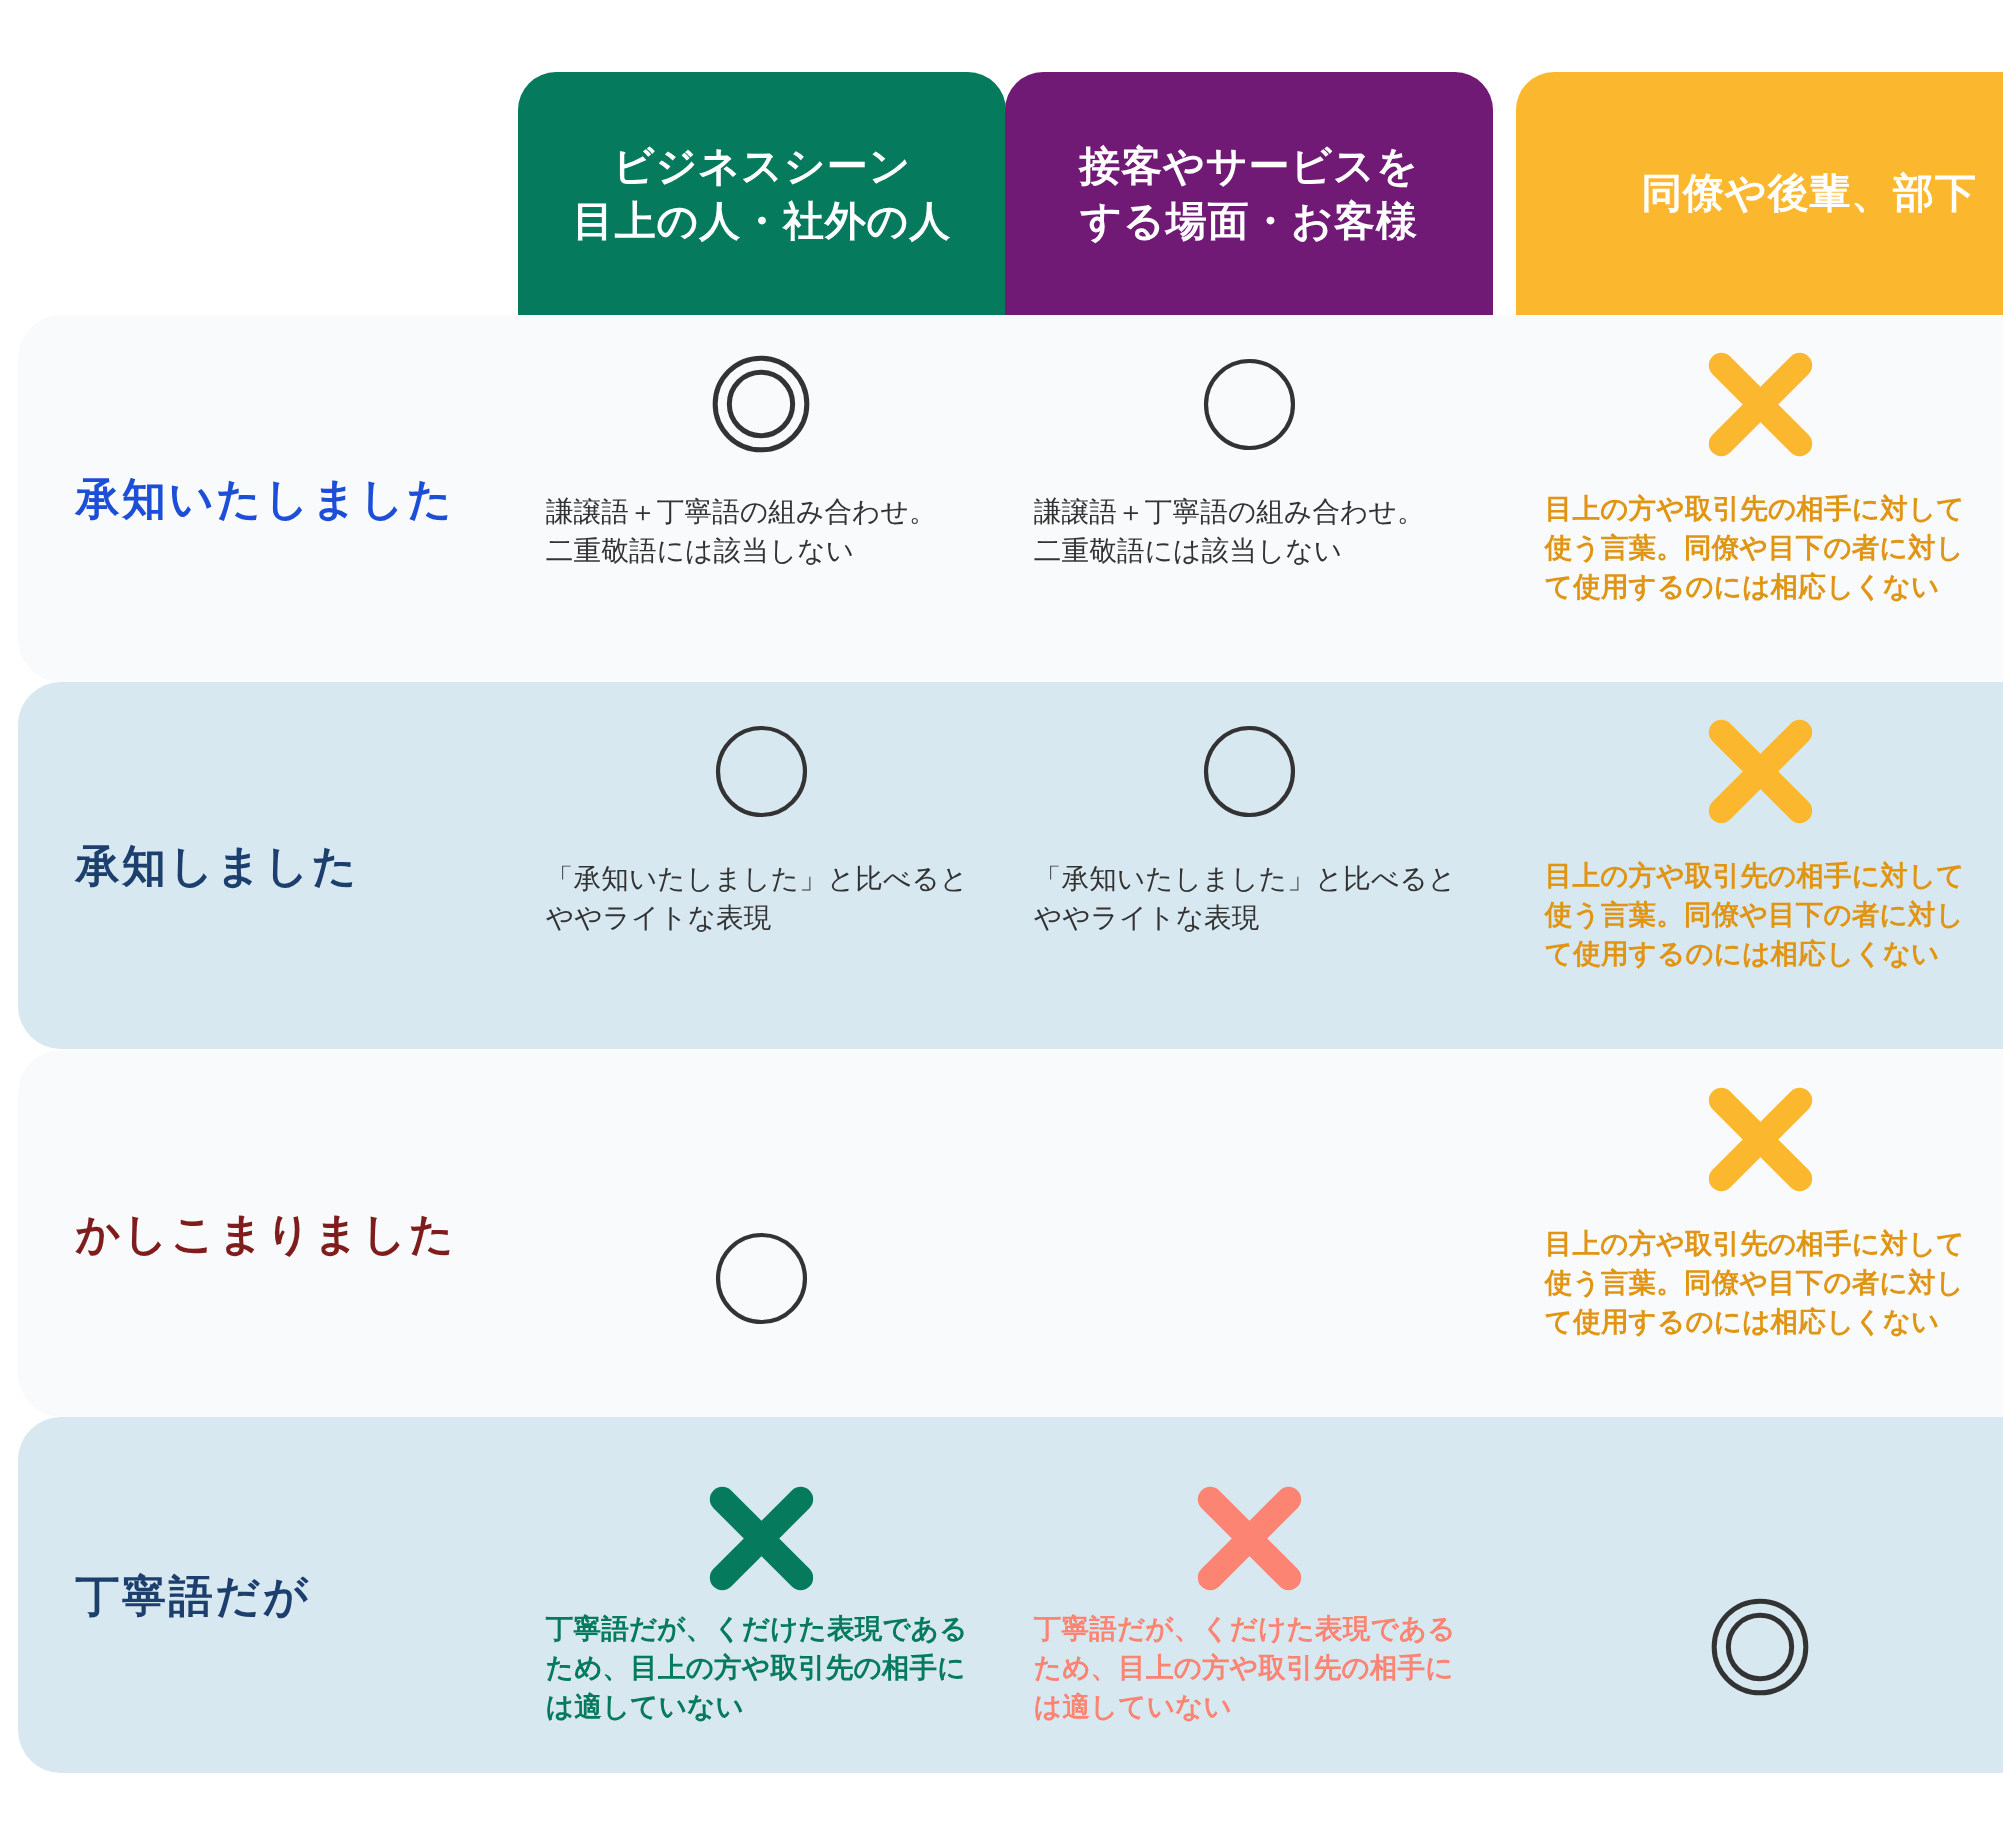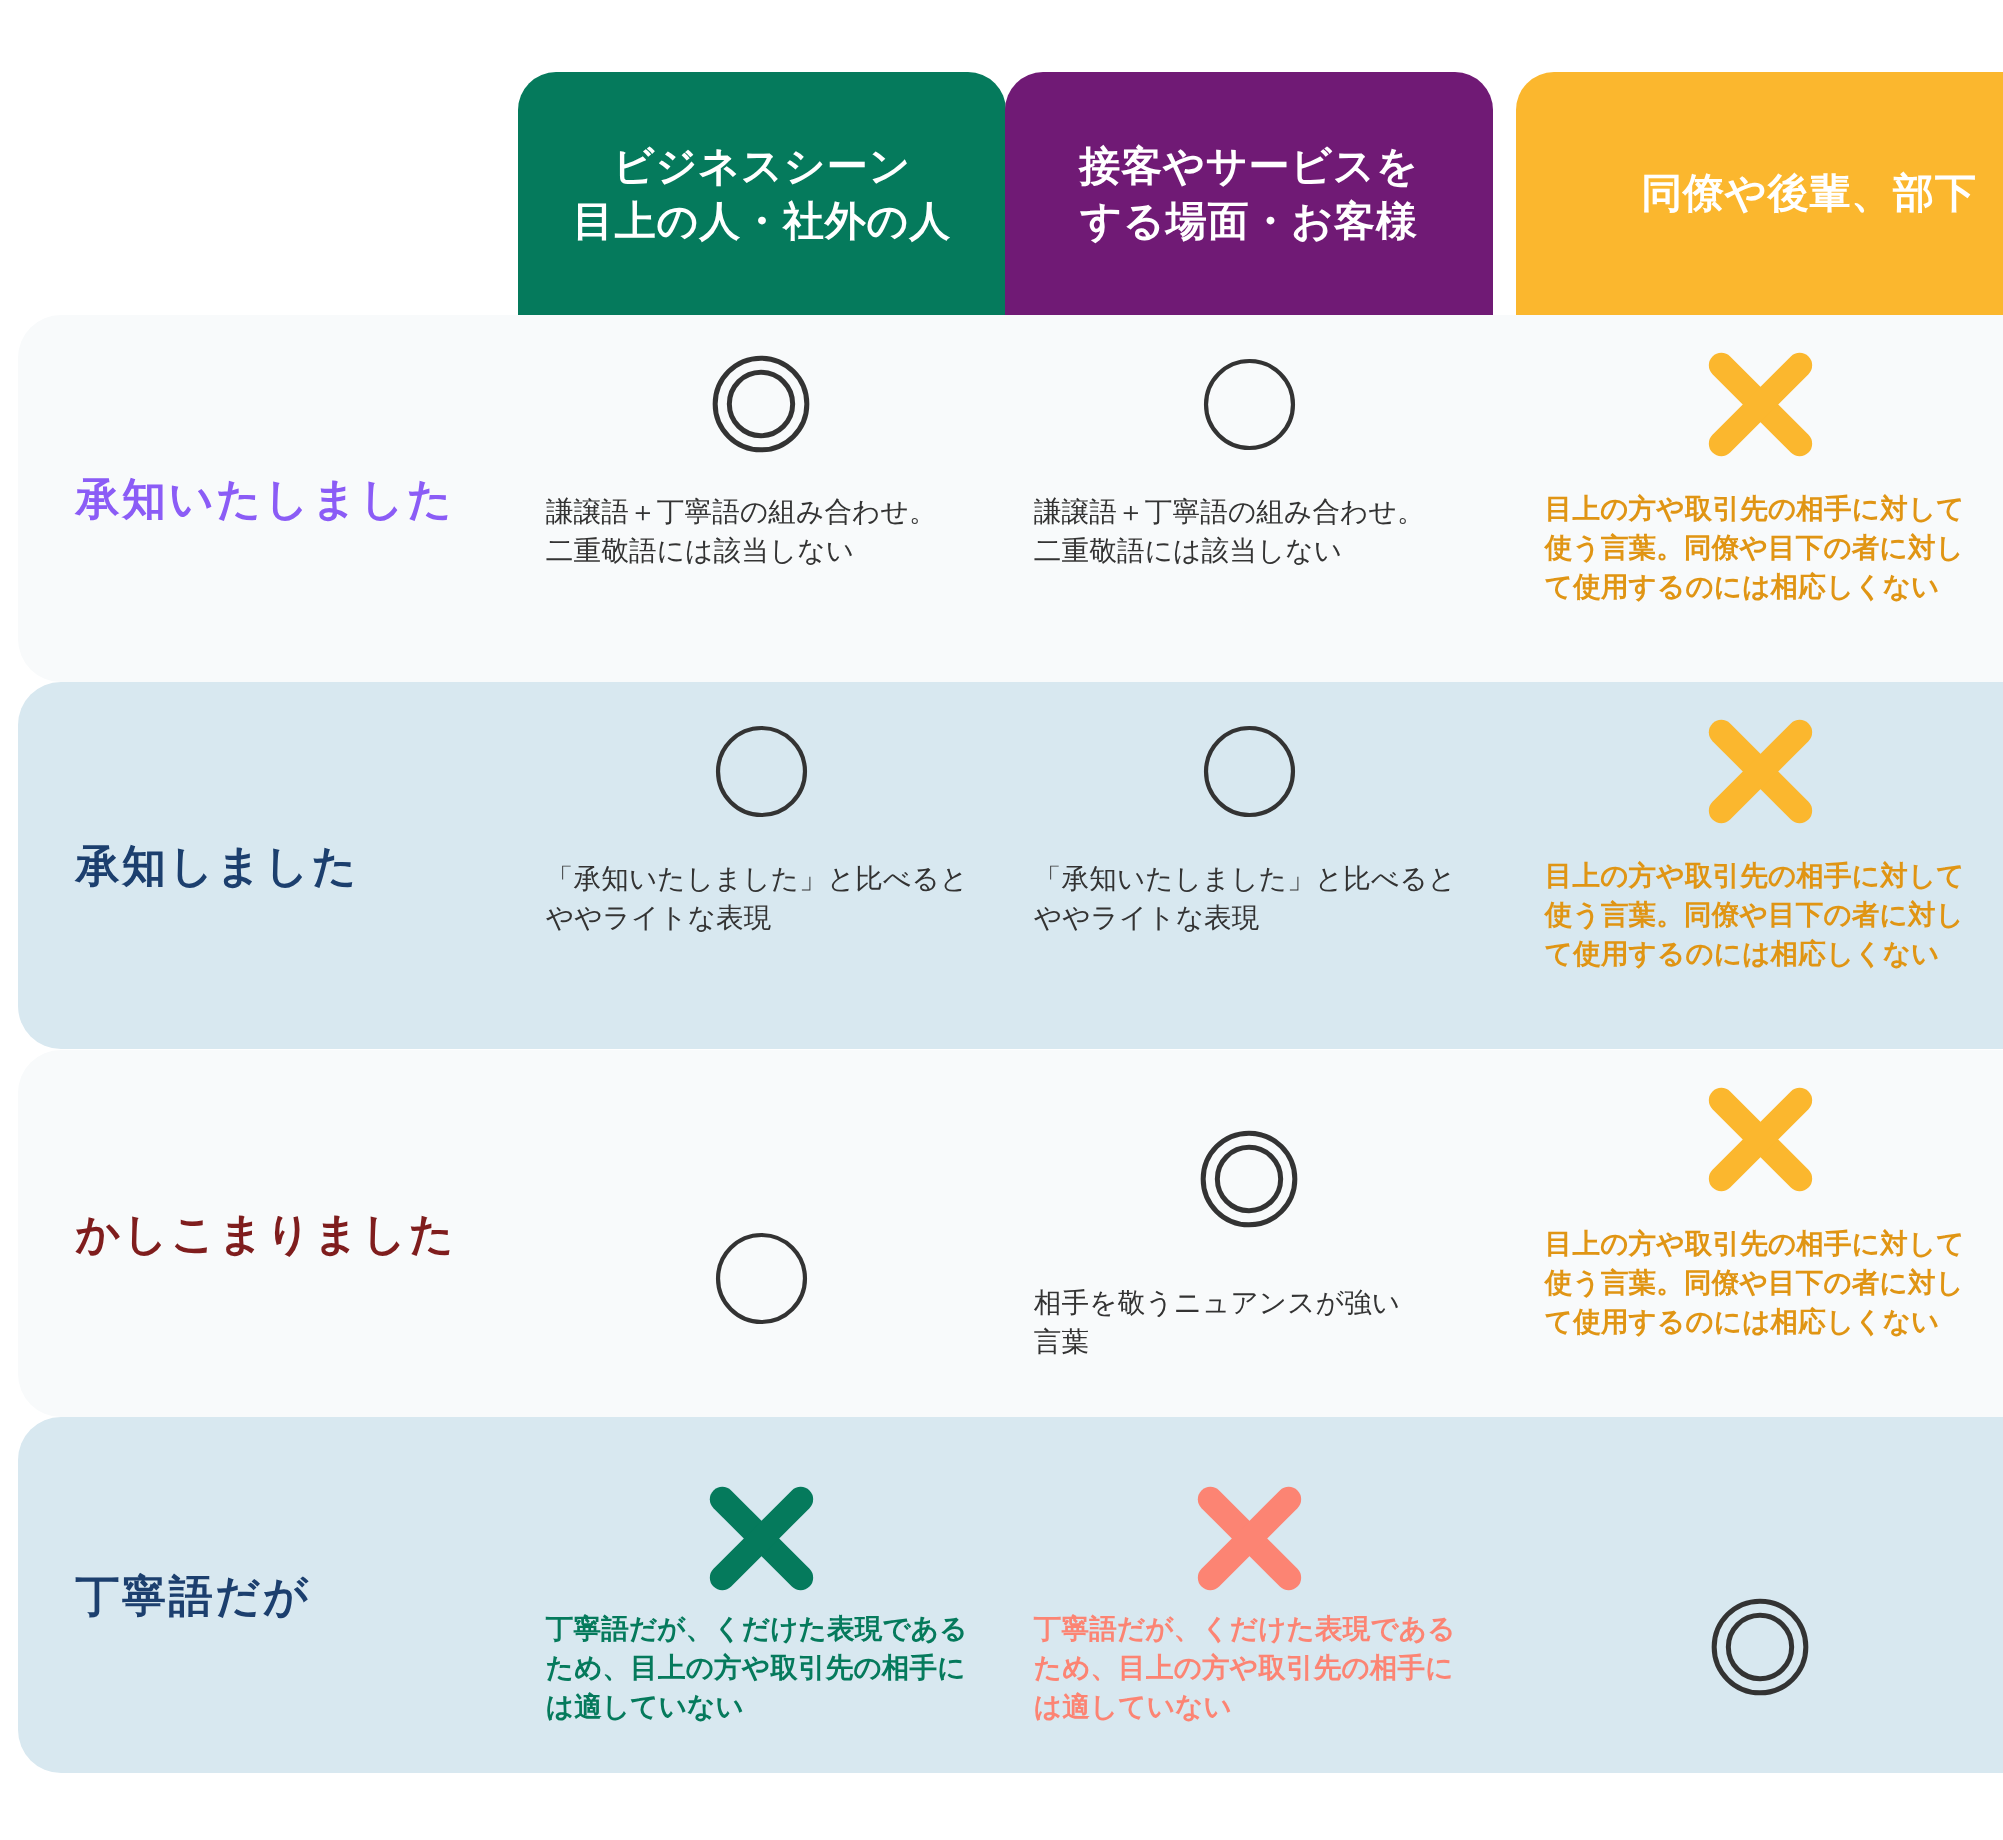--- a/index.html
+++ b/index.html
@@ -159,21 +159,21 @@
     <div class="col-header c0" style="background: rgb(5, 122, 92);">ビジネスシーン
 目上の人・社外の人</div>
     <div class="col-header c1" style="background: #701a75;">接客やサービスを
 する場面・お客様</div>
     <div class="col-header c2" style="background: rgb(251, 183, 46);">同僚や後輩、部下</div>
   </div>
 
   <div class="body-rows">
 
     <div class="trow base r0" style="background: rgb(248, 250, 251);">
-      <div class="row-label" style="color: #8b5cf6;">承知いたしました</div>
+      <div class="row-label" style="color: #1d4ed8;">承知いたしました</div>
       <div class="cell k0">
         <div class="mark-slot">
             <svg class="mark" width="110" height="110" viewBox="0 0 132 132">
               <circle cx="66" cy="66" r="55" fill="none" stroke="#333333" stroke-width="6"></circle>
               <circle cx="66" cy="66" r="38" fill="none" stroke="#333333" stroke-width="6"></circle>
             </svg>
           </div>
         <div class="desc" style="color: rgb(51, 51, 51);">謙譲語＋丁寧語の組み合わせ。
 二重敬語には該当しない</div>
       </div>
@@ -231,67 +231,57 @@
     <div class="trow base r2" style="background: rgb(248, 250, 251);">
       <div class="row-label" style="color: #7f1d1d;">かしこまりました</div>
       <div class="cell k0">
         <div class="mark-slot">
             <svg class="mark" width="107" height="107" viewBox="0 0 128 128">
               <circle cx="64" cy="64" r="52" fill="none" stroke="#333333" stroke-width="5"></circle>
             </svg>
           </div>
 
       </div>
+      <div class="cell k2">
+        <div class="mark-slot">
+            <svg class="mark" width="125" height="125" viewBox="0 0 150 150">
+              <line x1="28" y1="28" x2="122" y2="122" stroke="#fbb72e" stroke-width="30" stroke-linecap="round"></line>
+              <line x1="122" y1="28" x2="28" y2="122" stroke="#fbb72e" stroke-width="30" stroke-linecap="round"></line>
+            </svg>
+          </div>
+        <div class="desc" style="color: rgb(224, 149, 20); font-weight: 700;">目上の方や取引先の相手に対して使う言葉。同僚や目下の者に対して使用するのには相応しくない</div>
+      </div>
+    </div>
+
+    <div class="trow alt r3" style="background: rgb(216, 232, 240);">
+      <div class="row-label" style="color: rgb(28, 63, 110);">丁寧語だが</div>
+      <div class="cell k0">
+        <div class="mark-slot">
+            <svg class="mark" width="125" height="125" viewBox="0 0 150 150">
+              <line x1="28" y1="28" x2="122" y2="122" stroke="#057a5c" stroke-width="30" stroke-linecap="round"></line>
+              <line x1="122" y1="28" x2="28" y2="122" stroke="#057a5c" stroke-width="30" stroke-linecap="round"></line>
+            </svg>
+          </div>
+        <div class="desc" style="color: rgb(5, 122, 92); font-weight: 700;">丁寧語だが、くだけた表現であるため、目上の方や取引先の相手には適していない</div>
+      </div>
       <div class="cell k1">
+        <div class="mark-slot">
+            <svg class="mark" width="125" height="125" viewBox="0 0 150 150">
+              <line x1="28" y1="28" x2="122" y2="122" stroke="#fc8473" stroke-width="30" stroke-linecap="round"></line>
+              <line x1="122" y1="28" x2="28" y2="122" stroke="#fc8473" stroke-width="30" stroke-linecap="round"></line>
+            </svg>
+          </div>
+        <div class="desc" style="color: rgb(252, 132, 115); font-weight: 700;">丁寧語だが、くだけた表現であるため、目上の方や取引先の相手には適していない</div>
+      </div>
+      <div class="cell k2">
         <div class="mark-slot">
             <svg class="mark" width="110" height="110" viewBox="0 0 132 132">
               <circle cx="66" cy="66" r="55" fill="none" stroke="#333333" stroke-width="6"></circle>
               <circle cx="66" cy="66" r="38" fill="none" stroke="#333333" stroke-width="6"></circle>
             </svg>
           </div>
-        <div class="desc" style="color: rgb(51, 51, 51);">相手を敬うニュアンスが強い
-言葉</div>
-      </div>
-      <div class="cell k2">
-        <div class="mark-slot">
-            <svg class="mark" width="125" height="125" viewBox="0 0 150 150">
-              <line x1="28" y1="28" x2="122" y2="122" stroke="#fbb72e" stroke-width="30" stroke-linecap="round"></line>
-              <line x1="122" y1="28" x2="28" y2="122" stroke="#fbb72e" stroke-width="30" stroke-linecap="round"></line>
-            </svg>
-          </div>
-        <div class="desc" style="color: rgb(224, 149, 20); font-weight: 700;">目上の方や取引先の相手に対して使う言葉。同僚や目下の者に対して使用するのには相応しくない</div>
-      </div>
-    </div>
-
-    <div class="trow alt r3" style="background: rgb(216, 232, 240);">
-      <div class="row-label" style="color: rgb(28, 63, 110);">丁寧語だが</div>
-      <div class="cell k0">
-        <div class="mark-slot">
-            <svg class="mark" width="125" height="125" viewBox="0 0 150 150">
-              <line x1="28" y1="28" x2="122" y2="122" stroke="#057a5c" stroke-width="30" stroke-linecap="round"></line>
-              <line x1="122" y1="28" x2="28" y2="122" stroke="#057a5c" stroke-width="30" stroke-linecap="round"></line>
-            </svg>
-          </div>
-        <div class="desc" style="color: rgb(5, 122, 92); font-weight: 700;">丁寧語だが、くだけた表現であるため、目上の方や取引先の相手には適していない</div>
-      </div>
-      <div class="cell k1">
-        <div class="mark-slot">
-            <svg class="mark" width="125" height="125" viewBox="0 0 150 150">
-              <line x1="28" y1="28" x2="122" y2="122" stroke="#fc8473" stroke-width="30" stroke-linecap="round"></line>
-              <line x1="122" y1="28" x2="28" y2="122" stroke="#fc8473" stroke-width="30" stroke-linecap="round"></line>
-            </svg>
-          </div>
-        <div class="desc" style="color: rgb(252, 132, 115); font-weight: 700;">丁寧語だが、くだけた表現であるため、目上の方や取引先の相手には適していない</div>
-      </div>
-      <div class="cell k2">
-        <div class="mark-slot">
-            <svg class="mark" width="110" height="110" viewBox="0 0 132 132">
-              <circle cx="66" cy="66" r="55" fill="none" stroke="#333333" stroke-width="6"></circle>
-              <circle cx="66" cy="66" r="38" fill="none" stroke="#333333" stroke-width="6"></circle>
-            </svg>
-          </div>
 
       </div>
     </div>
 
   </div>
 </div>
 
 
 </body></html>

